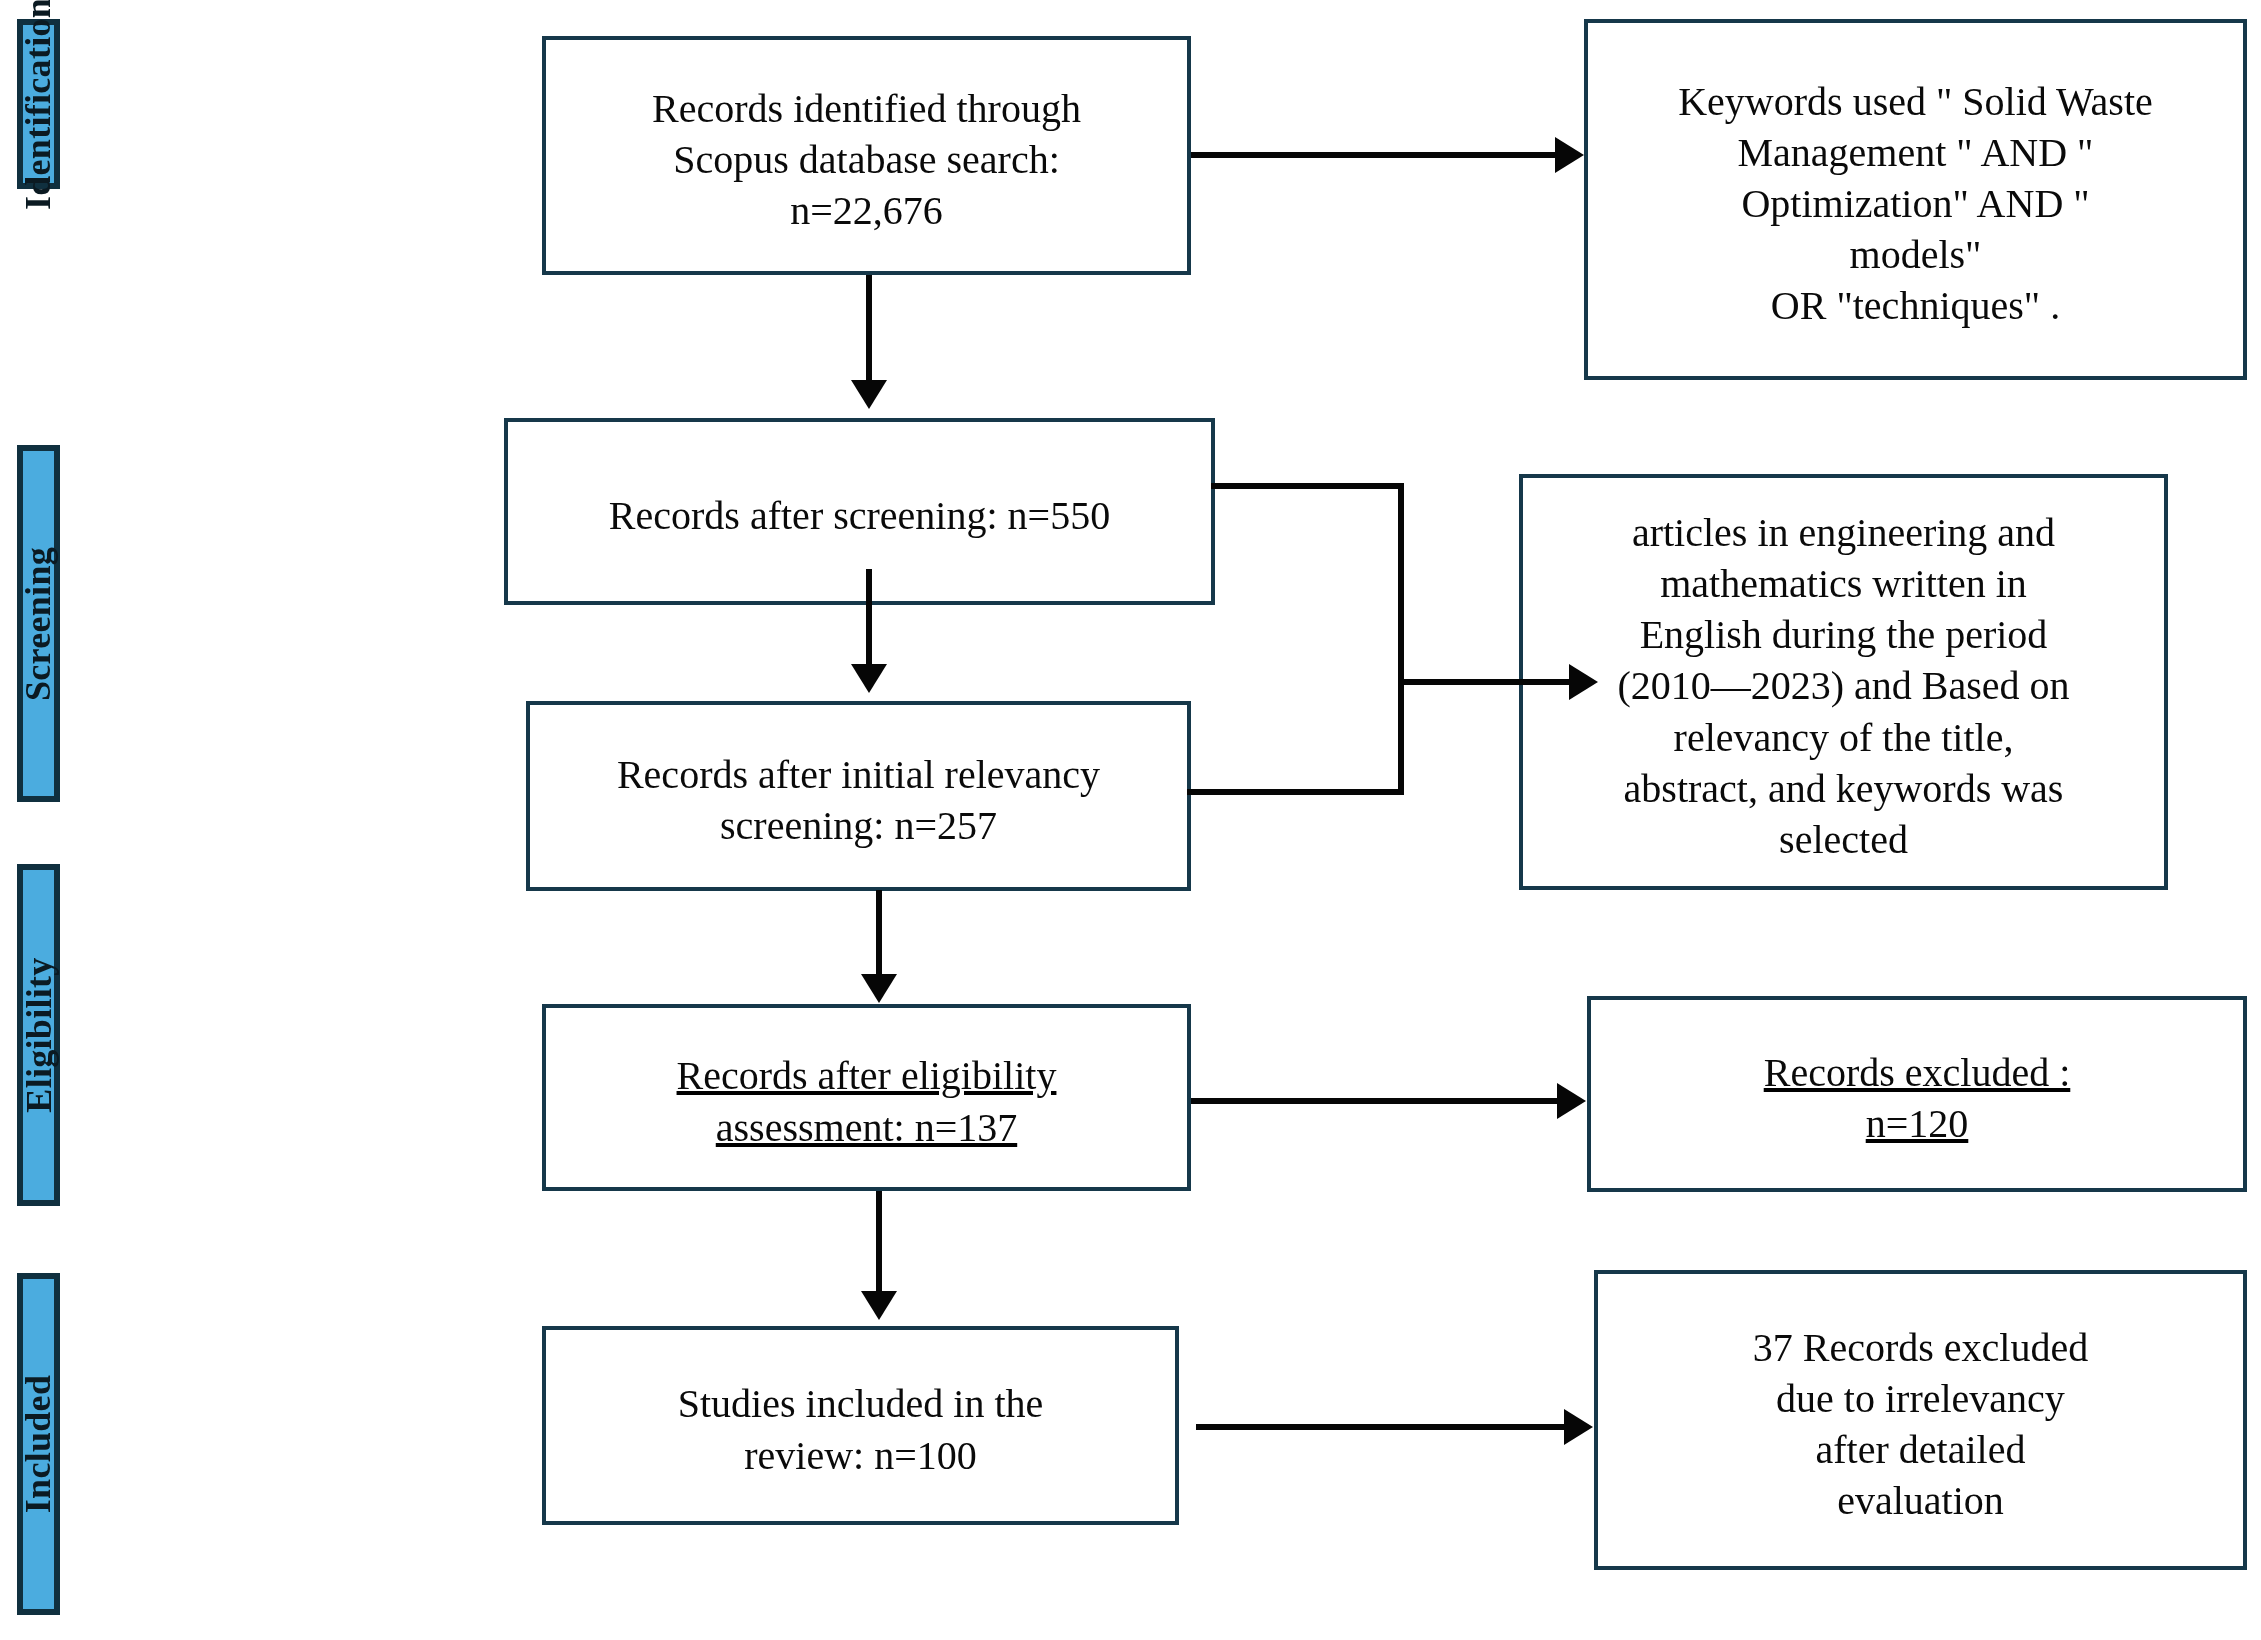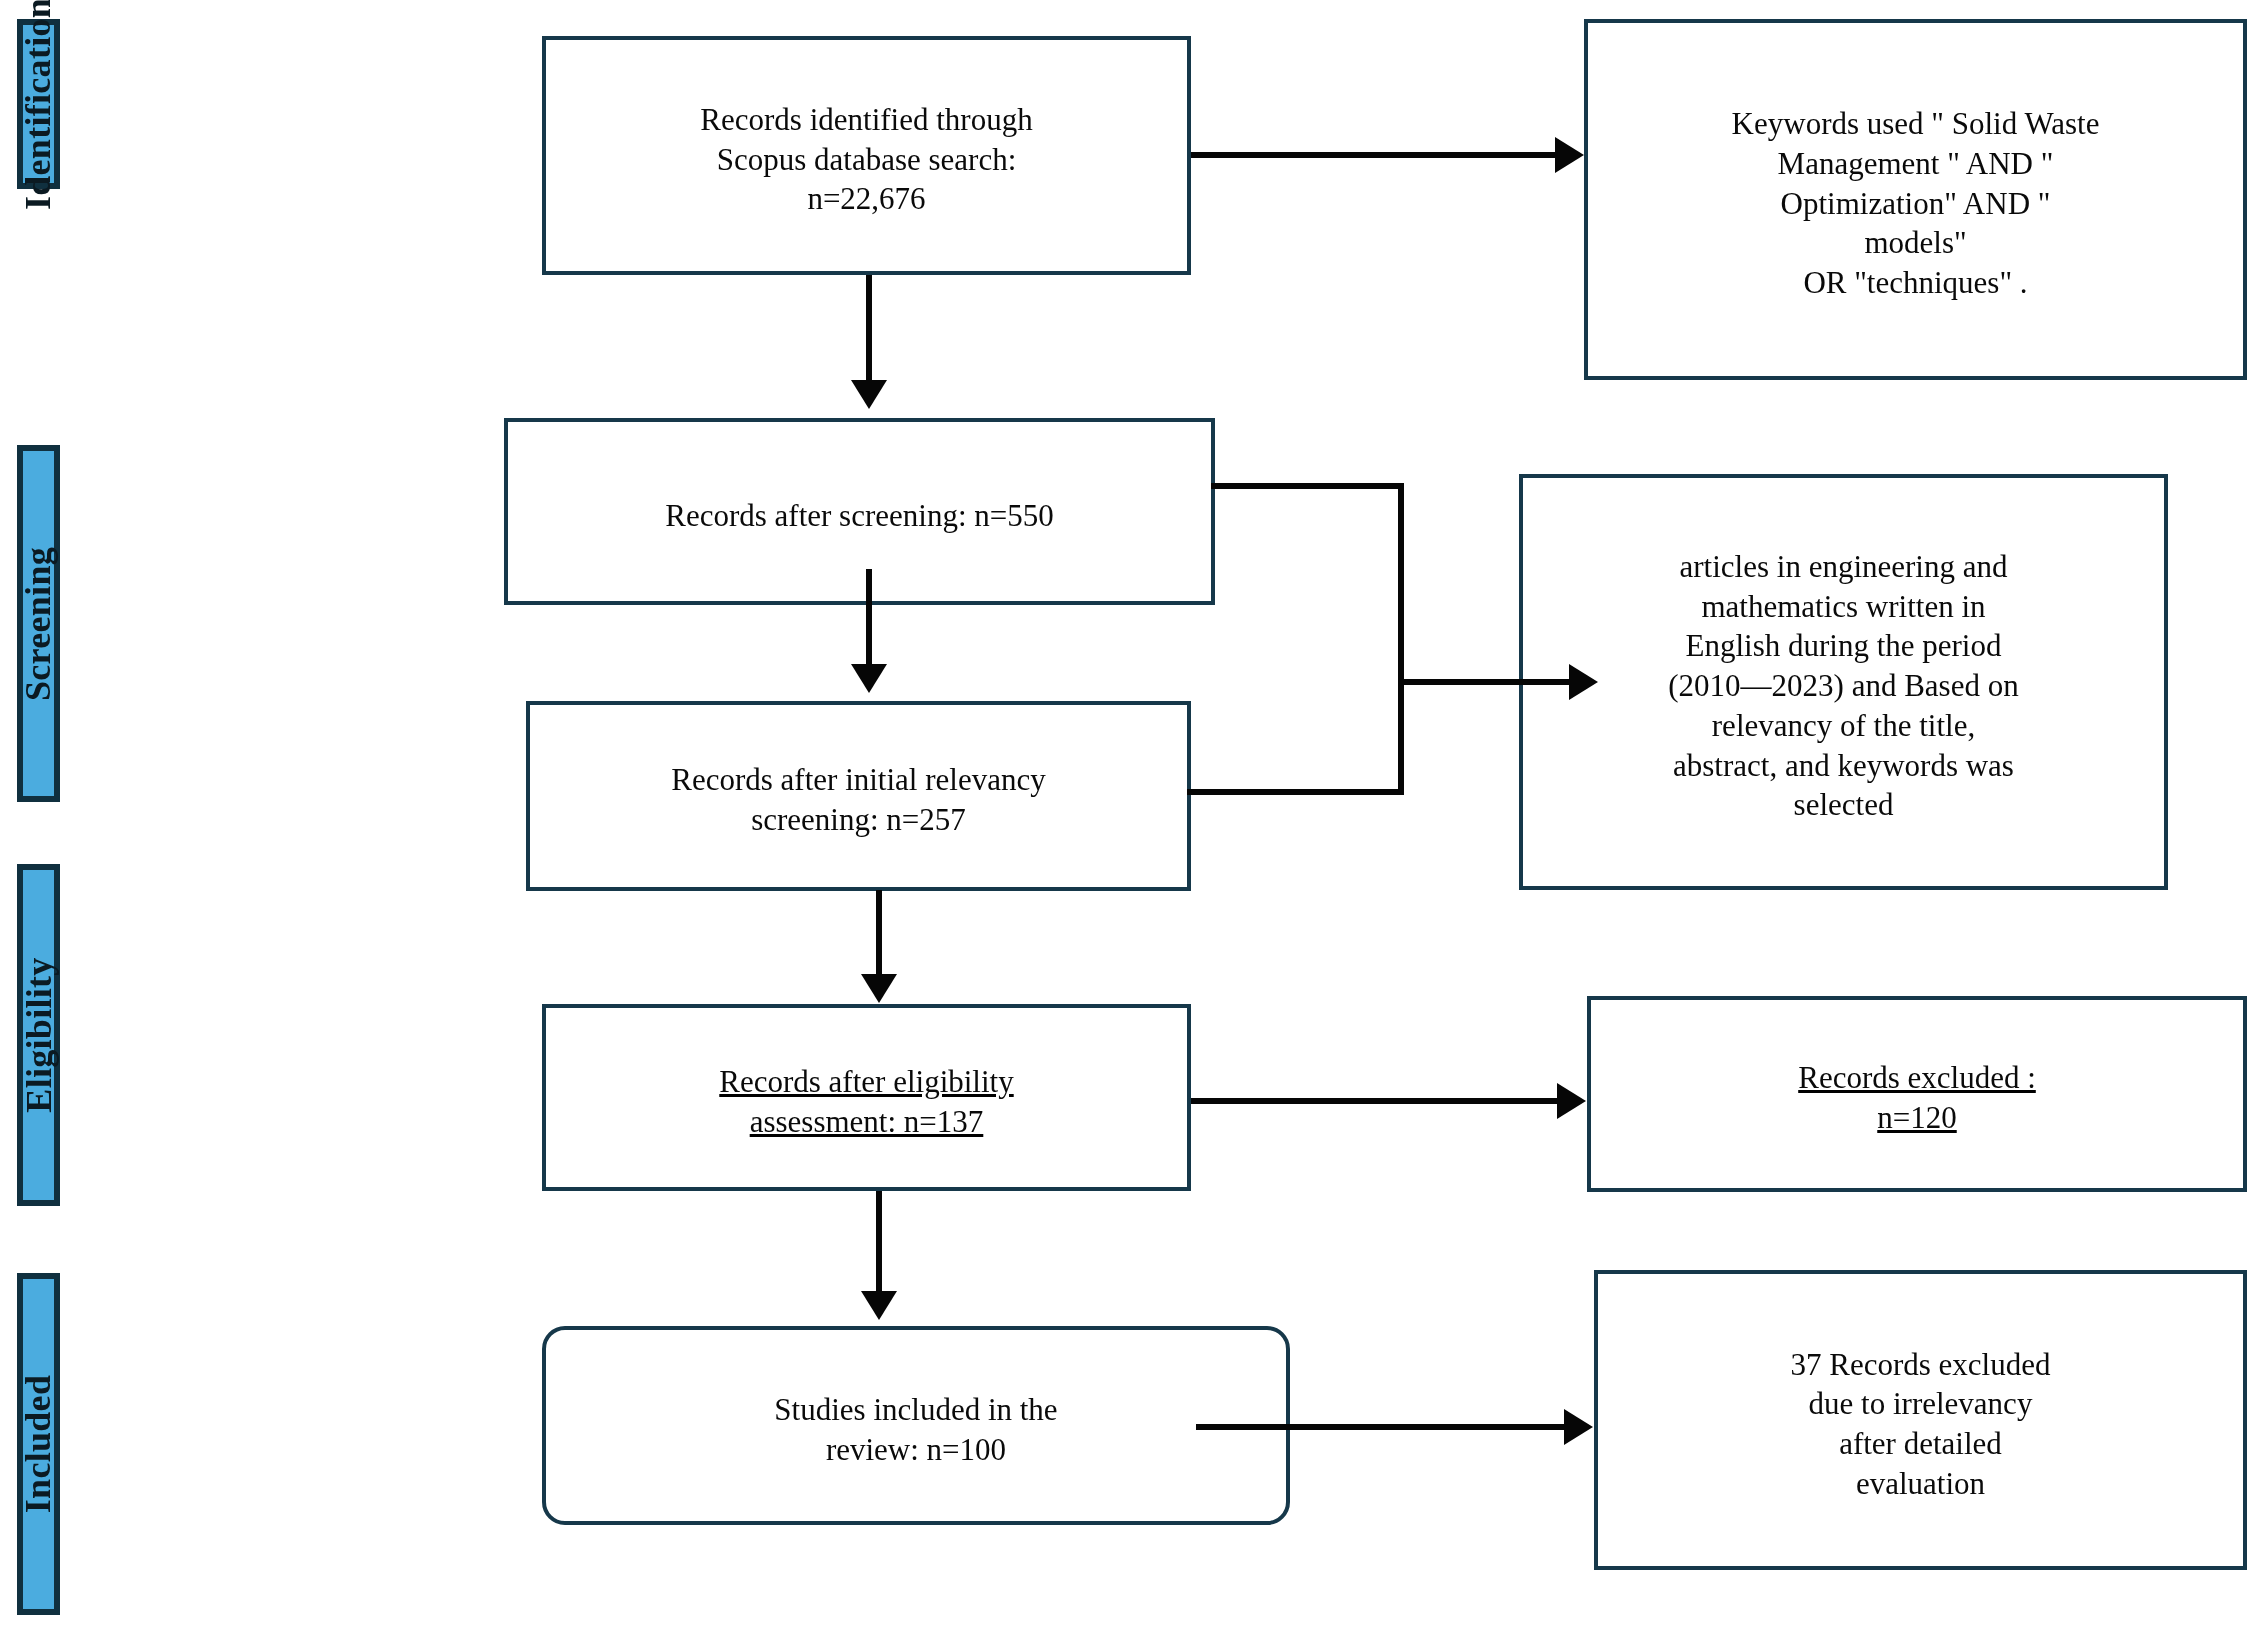--- a/index.html
+++ b/index.html
@@ -43,21 +43,21 @@
     background: #ffffff;
     border: 4.8px solid #16384A;
     box-sizing: border-box;
     display: flex;
     align-items: center;
     justify-content: center;
     text-align: center;
   }
   .node-box .node-text {
     font-family: "Liberation Serif", "DejaVu Serif", serif;
-    font-size: 31px;
+    font-size: 40px;
     line-height: 1.28;
     color: #0A0A0A;
     padding: 0 18px;
     white-space: pre-line;
     margin-top: 8px;
   }
   .node-box.tight .node-text { padding: 0 27.5px; }
 
   
   .conn {
@@ -117,21 +117,21 @@
   <div class="node-box" style="left:526px; top:701px; width:665px; height:190px;">
     <span class="node-text">Records after initial relevancy
 screening: n=257</span>
   </div>
 
   <div class="node-box" style="left:542px; top:1004px; width:649px; height:187px;text-decoration:underline;">
     <span class="node-text">Records after eligibility
 assessment: n=137</span>
   </div>
 
-  <div class="node-box" style="left:542px; top:1326px; width:748px; height:199px;border-radius:23px;">
+  <div class="node-box" style="left:542px; top:1326px; width:637px; height:199px;">
     <span class="node-text">Studies included in the
 review: n=100</span>
   </div>
 
   <div class="node-box" style="left:1584px; top:19px; width:663px; height:361px;">
     <span class="node-text">Keywords used " Solid Waste
 Management " AND "
 Optimization" AND "
 models"
 OR "techniques" .</span>

